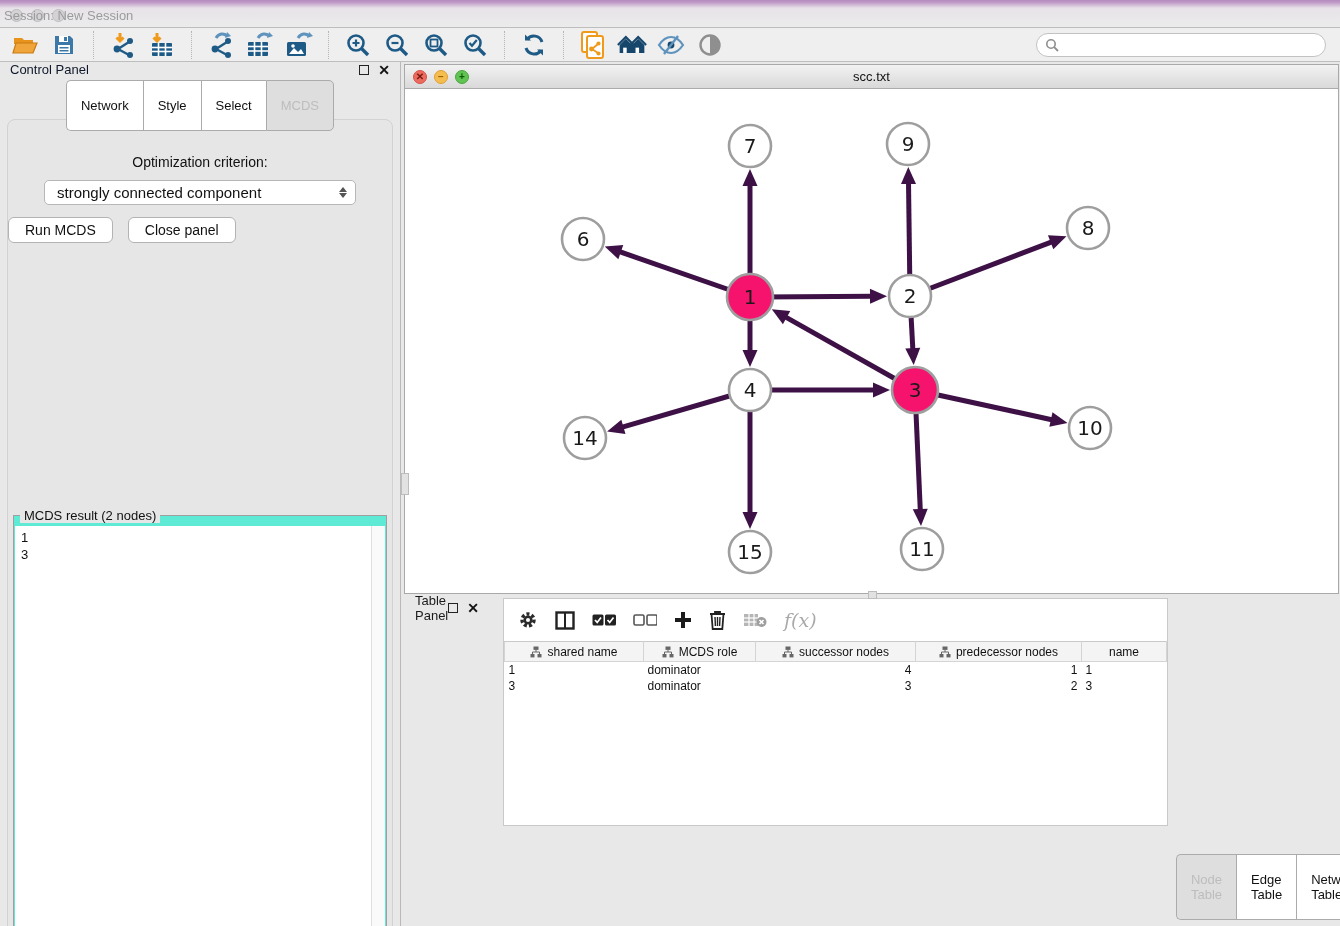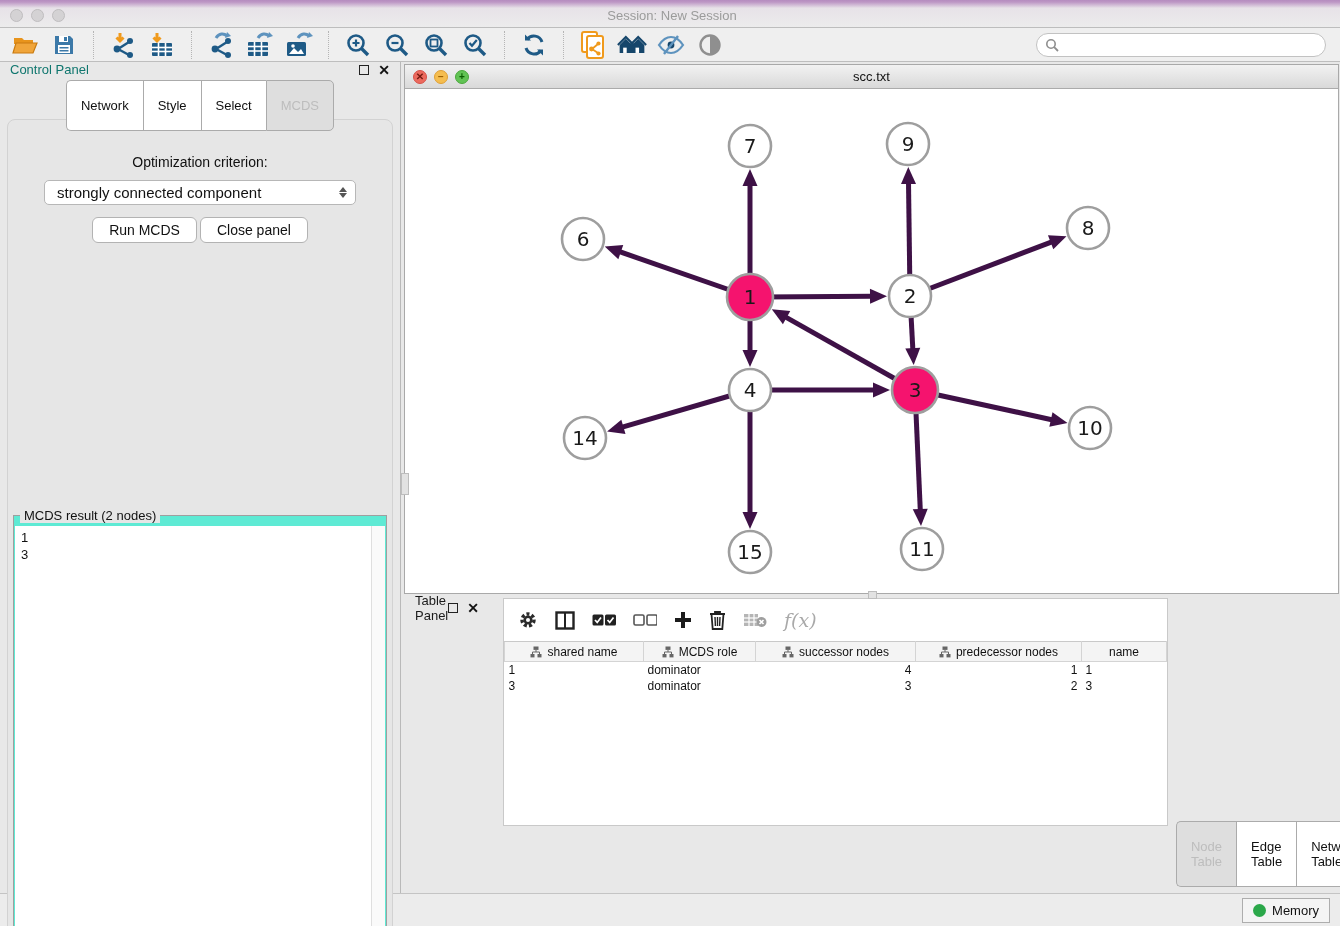--- a/index.html
+++ b/index.html
@@ -3,56 +3,56 @@
 <meta charset="utf-8">
 <style>
   * { margin:0; padding:0; box-sizing:border-box; }
   html,body { width:1340px; height:926px; font-family:"Liberation Sans", sans-serif; background:#E8E8E8; overflow:hidden; }
   .app { width:1340px; height:926px; display:flex; flex-direction:column; background:#E8E8E8; position:relative; }
 
   
   .titlebar { height:28px; flex:0 0 28px; background:linear-gradient(180deg,#B58CBF 0%,#BD97C5 8%,#E7E2E8 30%,#ECECEC 100%); border-bottom:1px solid #BDBDBD; display:flex; align-items:center; position:relative; }
   .traffic { display:flex; gap:8px; margin-left:10px; margin-top:4px; }
   .tl { width:13px; height:13px; border-radius:50%; background:#D4D2D4; border:1px solid #BFBDBF; }
-  .win-title { position:absolute; left:4px; right:0; top:8px; text-align:center; color:#9B9B9B; font-size:13px; }
+  .win-title { position:absolute; left:4px; right:0; top:8px; color:#9B9B9B; font-size:13px; }
 
   
   .toolbar { height:34px; flex:0 0 34px; background:#EFEFEF; border-bottom:1px solid #BEBEBE; display:flex; align-items:center; padding:0 10px; gap:9px; }
   .tb-icon { width:30px; height:28px; display:flex; align-items:center; justify-content:center; }
   .tb-sep { width:1px; height:28px; border-left:1px dotted #B5B5B5; margin:0 5px; }
   .search-wrap { margin-left:auto; margin-right:4px; }
   .search-field { width:290px; height:24px; background:#fff; border:1px solid #C2C2C2; border-radius:13px; display:flex; align-items:center; padding:0 8px; }
   .search-field input { border:none; outline:none; flex:1; font-size:12px; background:transparent; margin-left:5px; font-family:"Liberation Sans",sans-serif; }
 
   
   .main { flex:1; display:flex; min-height:0; position:relative; }
 
   
   .control-panel { width:401px; flex:0 0 401px; border-right:1px solid #B9B9B9; display:flex; flex-direction:column; background:#E8E8E8; }
   .panel-head { height:26px; display:flex; align-items:center; padding:0 10px; }
-  .panel-head .ptitle { font-size:13px; color:#0f766e; }
+  .panel-head .ptitle { font-size:13px; color:#0f172a; }
   .panel-head .pbtns { margin-left:auto; display:flex; align-items:center; gap:9px; }
   .float-box { width:10px; height:10px; border:1.6px solid #222; display:inline-block; }
   .close-x { font-size:14px; font-weight:bold; color:#111; line-height:10px; }
 
   .cp-tabs { display:flex; justify-content:center; margin-top:3px; position:relative; z-index:2; }
   .tab { font-size:13px; padding:17px 14px; background:#fff; border:1px solid #ABABAB; border-right:none; color:#111; }
   .tab:first-child { border-radius:5px 0 0 5px; }
   .tab:last-child { border-radius:0 5px 5px 0; border-right:1px solid #ABABAB; }
   .tab.sel { background:#DEDEDE; color:#BDBDBD; }
 
   .cp-content { flex:1; margin:-12px 7px 8px 7px; padding-top:12px; background:#E6E6E6; border:1px solid #D2D2D2; border-radius:8px; display:flex; flex-direction:column; }
   .opt-label { text-align:center; font-size:14px; color:#111; margin-top:22px; }
   .select-row { margin:10px 36px 0 36px; }
   .mac-select { height:25px; background:#fff; border:1px solid #B7B7B7; border-radius:5px; display:flex; align-items:center; padding:0 6px 0 12px; }
   .mac-select .sel-text { flex:1; font-size:15px; color:#111; }
   .stepper { display:flex; flex-direction:column; align-items:center; gap:1px; margin-right:2px; }
   .stepper .tri-up { width:0; height:0; border-left:4px solid transparent; border-right:4px solid transparent; border-bottom:5px solid #555; }
   .stepper .tri-dn { width:0; height:0; border-left:4px solid transparent; border-right:4px solid transparent; border-top:5px solid #555; }
-  .btn-row { display:flex; justify-content:center; gap:3px; margin-top:12px; }
+  .btn-row { display:flex; gap:15px; margin-top:12px; }
   .mac-btn { background:#fff; border:1px solid #B3B3B3; border-radius:6px; font-size:14px; color:#111; padding:4px 16px; font-family:"Liberation Sans",sans-serif; }
 
   .result-fieldset { margin:272px 5px 0 5px; border:1px solid #9F9F9F; position:relative; height:432px; background:#5eead4; }
   .result-legend { position:absolute; top:-8px; left:6px; background:#E6E6E6; padding:0 4px; font-size:13px; color:#111; }
   .result-area { position:absolute; top:10px; left:1px; right:1px; bottom:1px; background:#fff; display:flex; }
   .result-lines { flex:1; padding:3px 0 0 6px; font-size:13px; color:#111; line-height:17px; }
   .result-scroll { width:14px; background:#FAFAFA; border-left:1px solid #DFDFDF; }
 
   
   .right-col { flex:1; display:flex; flex-direction:column; min-width:0; position:relative; }
@@ -547,32 +547,14 @@
             <span class="tab sel">Node Table</span>
             <span class="tab">Edge Table</span>
             <span class="tab">Network Table</span>
             <span class="tab">Panel</span>
           </div>
         </div>
       </div>
     </div>
   </div>
 
-  <div class="statusbar">
-    <span class="list-btn">
-      <svg width="16" height="14" viewBox="0 0 16 14">
-          <g fill="#1b1b1b">
-            <rect x="0" y="1" width="3" height="3"></rect>
-            <rect x="5" y="1" width="11" height="3"></rect>
-            <rect x="0" y="5.5" width="3" height="3"></rect>
-            <rect x="5" y="5.5" width="11" height="3"></rect>
-            <rect x="0" y="10" width="3" height="3"></rect>
-            <rect x="5" y="10" width="11" height="3"></rect>
-          </g>
-        </svg>
-    </span>
-    <span class="memory-btn">
-      <span class="green-dot"></span>
-      <span>Memory</span>
-    </span>
-  </div>
 
 </div>
 
 </body></html>

